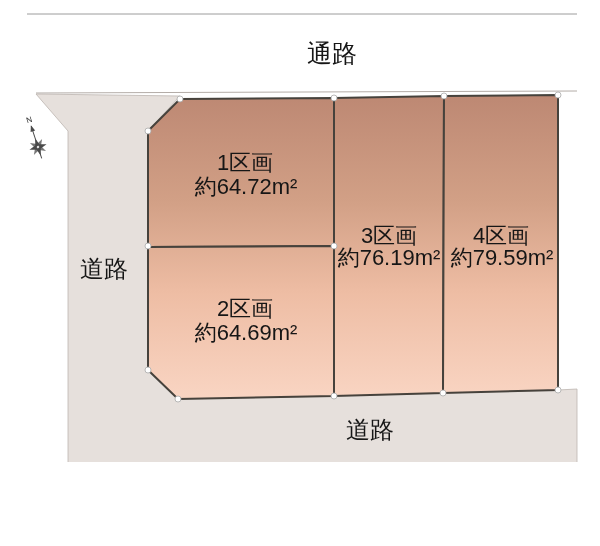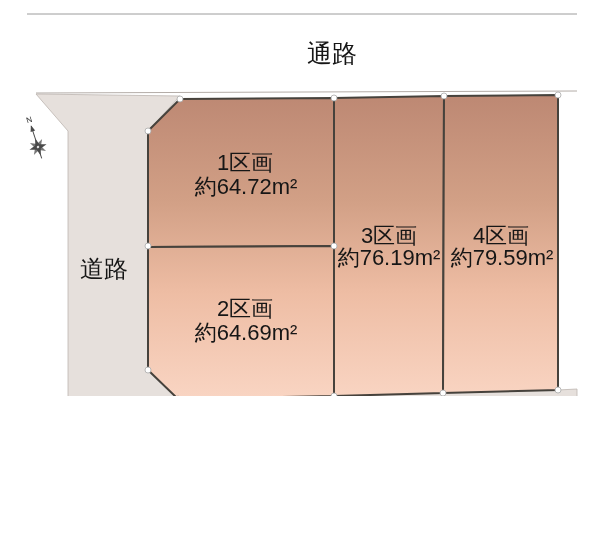--- a/index.html
+++ b/index.html
@@ -4,21 +4,21 @@
 <style>
   :root{
     --road-fill:#e6e0dc;
     --lot-border:#46423c;
     --text-color:#161616;
     --line-color:#9c9c9c;
     --bg:#ffffff;
   }
   html,body{margin:0;padding:0;background:var(--bg);}
   .stage{
-    width:600px;height:396px;position:relative;background:var(--bg);
+    width:600px;height:462px;position:relative;background:var(--bg);
     font-family:"Liberation Sans","DejaVu Sans",sans-serif;
     overflow:hidden;
   }
   svg{display:block;}
   svg text{
     font-family:"Liberation Sans","DejaVu Sans",sans-serif;
     fill:var(--text-color);
     text-anchor:middle;
   }
   .map-label{font-size:24px;}

